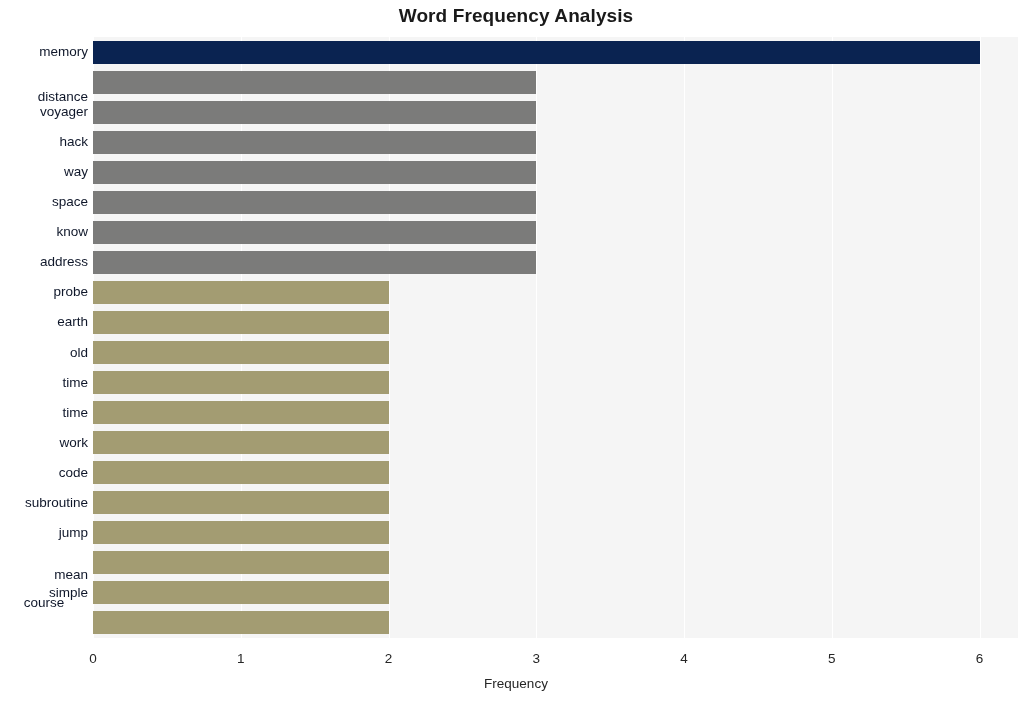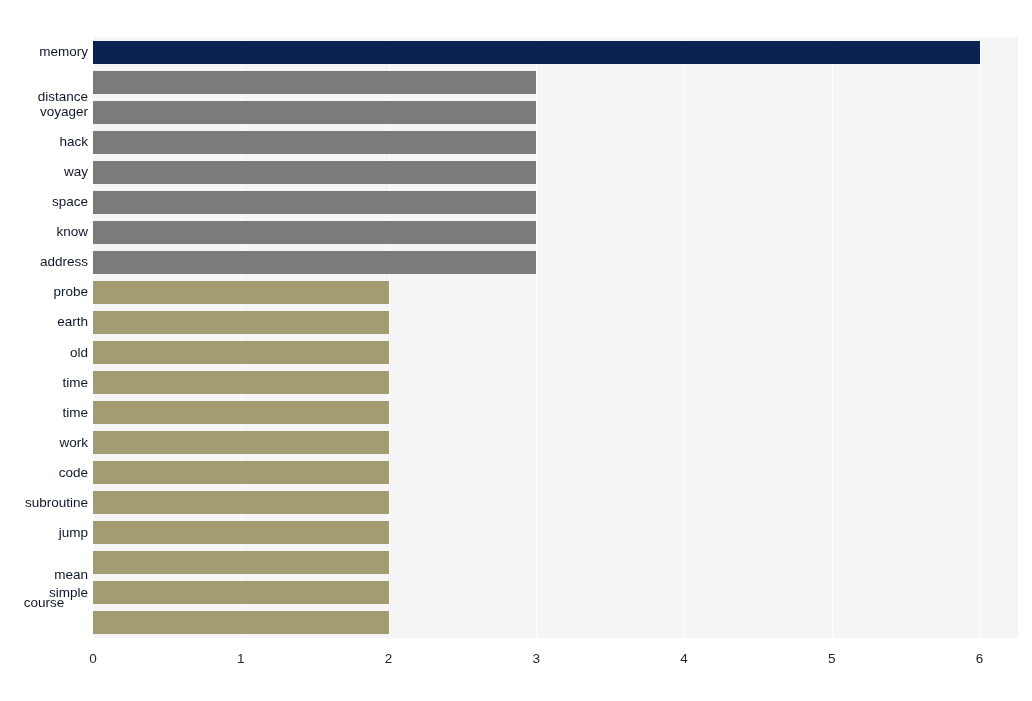--- a/index.html
+++ b/index.html
@@ -67,20 +67,21 @@
     position:absolute;left:0;top:676px;width:1032px;
     text-align:center;
     font-size:13.5px;color:#262626;
   }
 </style>
 </head>
 <body>
 
 <div class="figure">
 
+  <div class="chart-title">Word Frequency Analysis</div>
 
   <div class="plot-area">
     <div class="gridlines" id="gridlines">
         <div class="vgrid" style="left: 0px;"></div>
         <div class="vgrid" style="left: 147.764px;"></div>
         <div class="vgrid" style="left: 295.527px;"></div>
         <div class="vgrid" style="left: 443.291px;"></div>
         <div class="vgrid" style="left: 591.054px;"></div>
         <div class="vgrid" style="left: 738.818px;"></div>
         <div class="vgrid" style="left: 886.581px;"></div>
@@ -135,14 +136,15 @@
   <div class="xlabels" id="xlabels">
       <div class="xlabel" style="left: 93px;">0</div>
       <div class="xlabel" style="left: 240.764px;">1</div>
       <div class="xlabel" style="left: 388.527px;">2</div>
       <div class="xlabel" style="left: 536.291px;">3</div>
       <div class="xlabel" style="left: 684.054px;">4</div>
       <div class="xlabel" style="left: 831.818px;">5</div>
       <div class="xlabel" style="left: 979.581px;">6</div>
     </div>
 
+  <div class="xaxis-title">Frequency</div>
 
 </div>
 
 </body></html>

